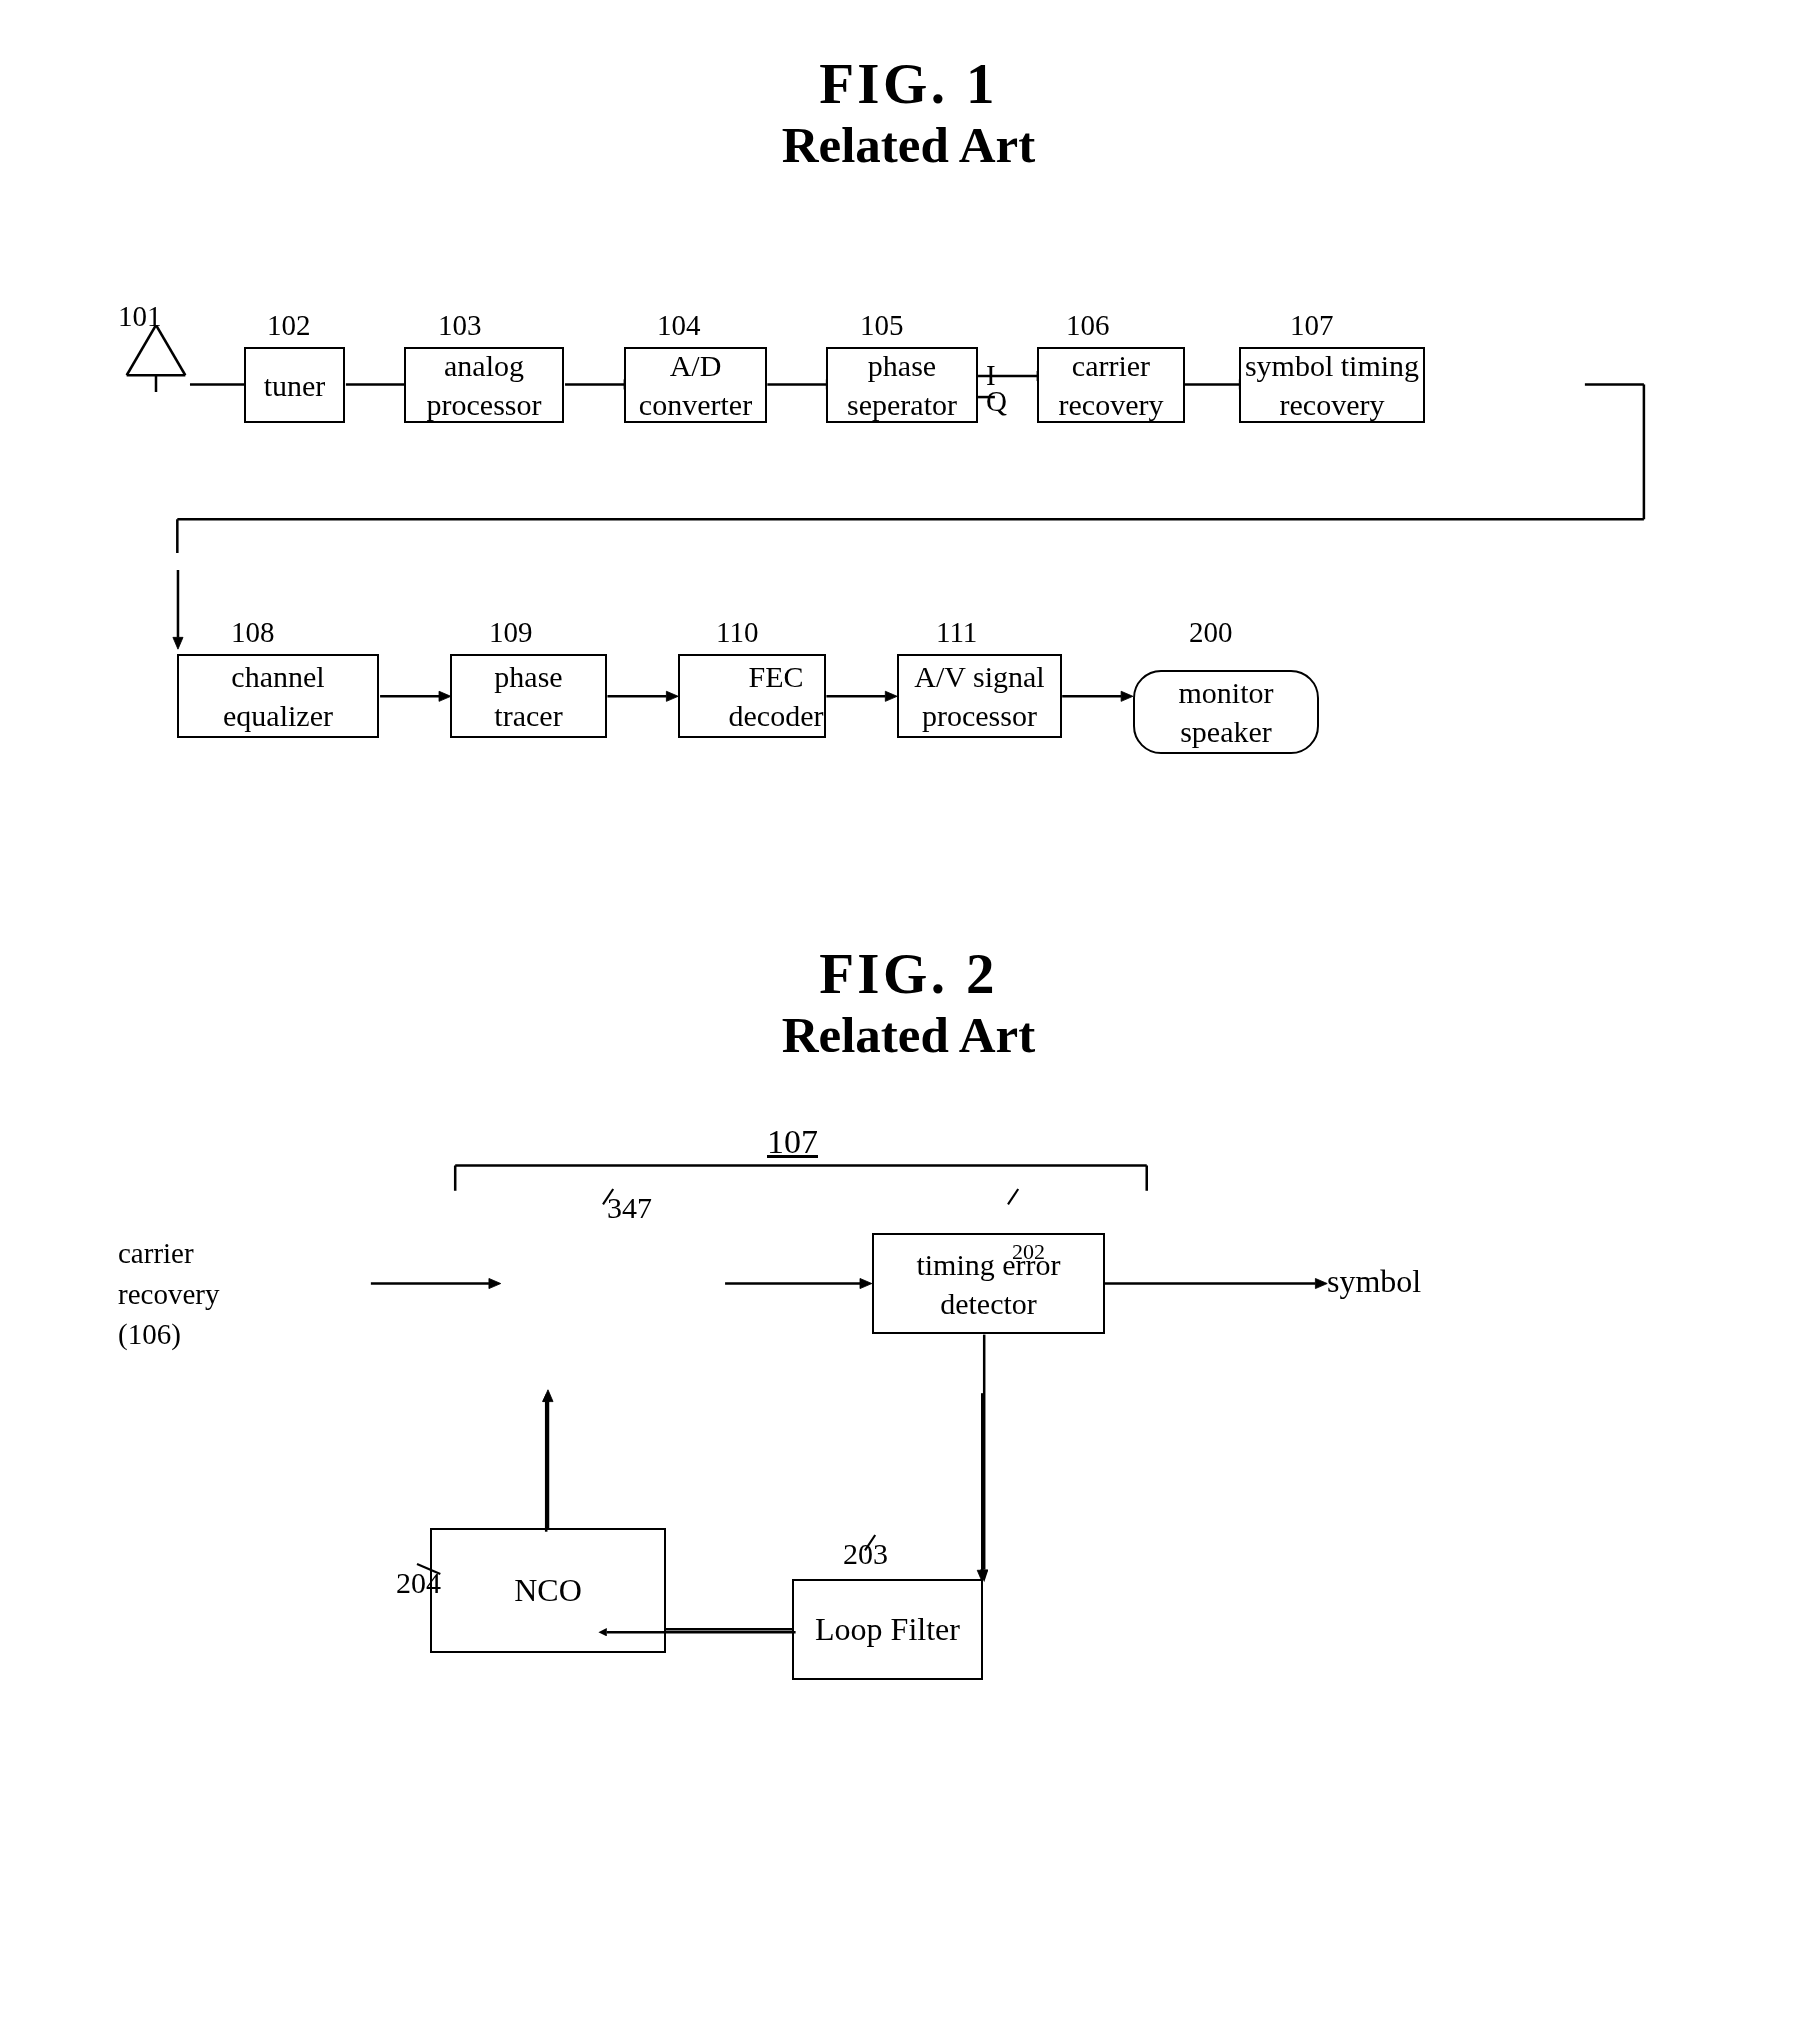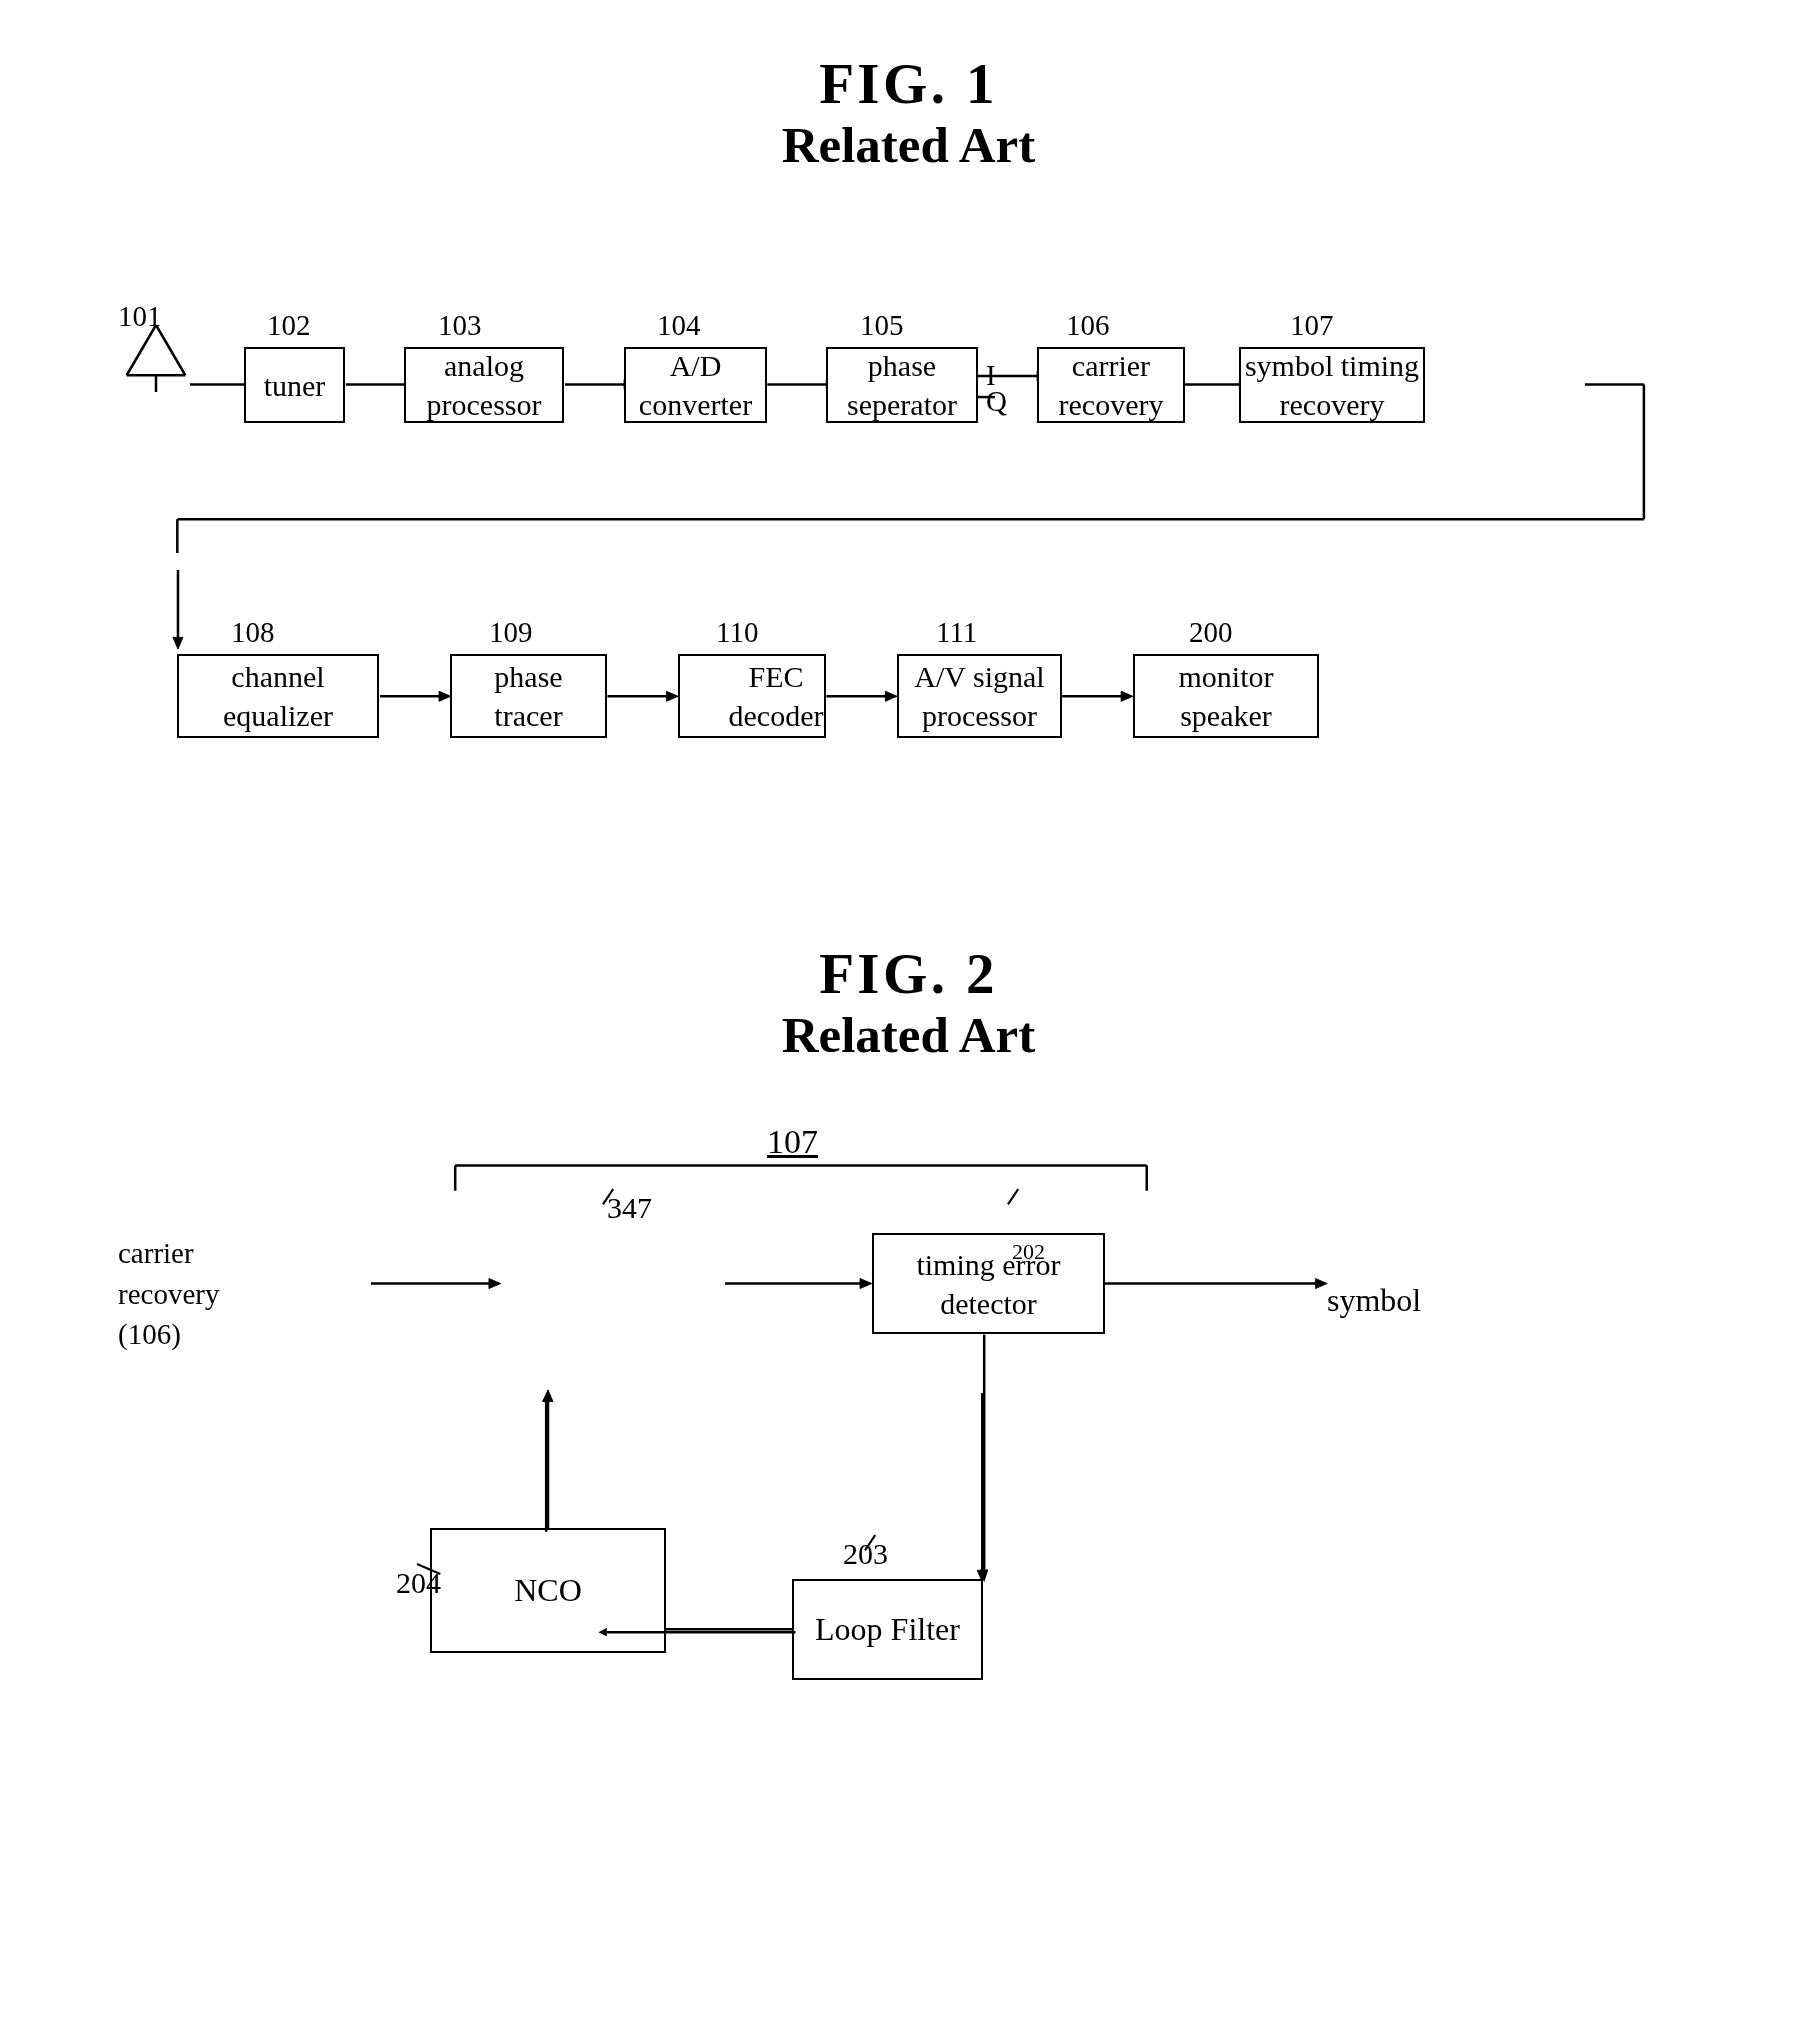--- a/index.html
+++ b/index.html
@@ -219,21 +219,21 @@
 decoder</span>
       </div>
       <div class="blabel" style="left:649px; top:46px;">110</div>
 
       <div class="block" style="left:830px; top:84px; width:165px; height:84px;">
         <span style="white-space:pre-line;">A/V signal
 processor</span>
       </div>
       <div class="blabel" style="left:869px; top:46px;">111</div>
 
-      <div class="block" style="left:1066px; top:84px; width:186px; height:84px;">
+      <div class="block" style="left:1066px; top:100px; width:186px; height:84px;border-radius:28px;">
         <span style="white-space:pre-line;">monitor
 speaker</span>
       </div>
       <div class="blabel" style="left:1122px; top:46px;">200</div>
     </div>
   </div>
 
   <div class="fig2-section">
     <div class="fig-title">
       <div class="line1">FIG. 2</div>
@@ -280,21 +280,21 @@
 
       <div class="block" style="left:805px; top:135px; width:233px; height:101px; font-size:30px;">
         <span style="white-space:pre-line;">timing error
 detector</span>
       </div>
       <div class="blabel" style="left:945px; top:109px; font-size:22px;margin-top:32px;">202</div>
       <svg style="position:absolute; left:941px; top:91px; overflow:visible;" width="51" height="17" viewBox="0 0 60 20">
         <line x1="0" y1="18" x2="12" y2="0" stroke="#000" stroke-width="2.5"></line>
       </svg>
 
-      <div style="position:absolute; left:1260px; top:165px; font-size:32px;margin-top:19px;">symbol</div>
+      <div style="position:absolute; left:1260px; top:165px; font-size:32px;">symbol</div>
 
       <div class="block" style="left:363px; top:430px; width:236px; height:125px; font-size:32px;">
         <span>NCO</span>
       </div>
       <div class="blabel" style="left:329px; top:468px; font-size:30px;">204</div>
       <svg style="position:absolute; left:350px; top:466px; overflow:visible;" width="25" height="11.8" viewBox="0 0 30 14">
         <line x1="28" y1="12" x2="0" y2="0" stroke="#000" stroke-width="2.5"></line>
       </svg>
 
       <div class="block" style="left:725px; top:481px; width:191px; height:101px; font-size:32px;">

